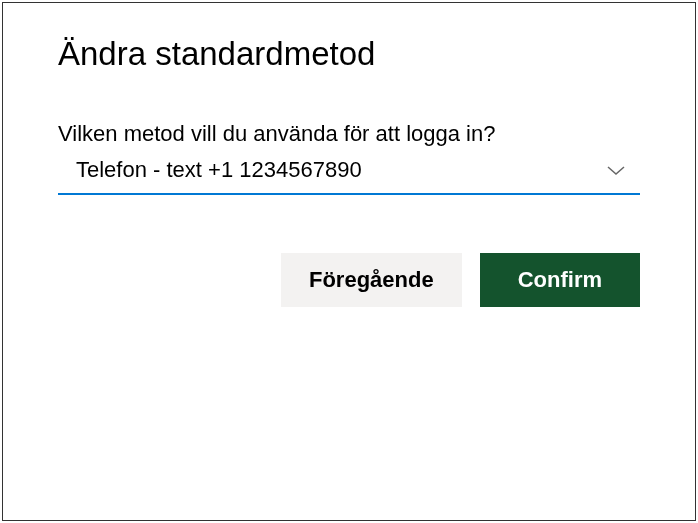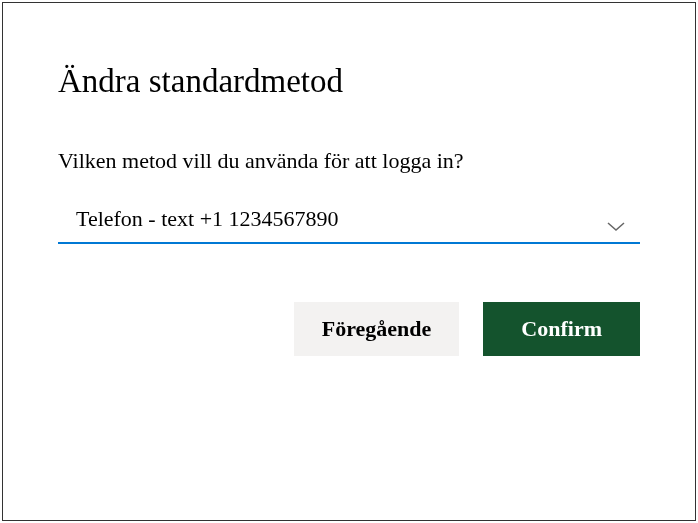--- a/index.html
+++ b/index.html
@@ -12,42 +12,40 @@
       background: #ffffff;
       width: 698px;
       height: 523px;
       position: relative;
     }
     .dialog {
       border: 1px solid #333;
       width: 694px;
       height: 519px;
       margin: 2px;
-      padding: 60px 55px 50px 55px;
+      padding: 32px 55px 50px 55px;
       position: relative;
-      font-family: Liberation Serif, serif;
     }
     .dialog-title {
       font-size: 33px;
       font-weight: 400;
       color: #000;
       margin-bottom: 48px;
     }
     .prompt-label {
       font-size: 22px;
       font-weight: 400;
       color: #000;
-      margin-bottom: 22px;
     }
     .dropdown {
       position: relative;
       border-bottom: 2px solid #0078d4;
       padding: 10px 14px 10px 18px;
       display: flex;
-      align-items: flex-end;
+      align-items: center;
       justify-content: space-between;
       cursor: pointer;
       margin-bottom: 58px;
     }
     .dropdown-value {
       font-size: 22px;
       color: #000;
     }
     .dropdown-chevron {
       width: 20px;
@@ -56,21 +54,21 @@
       align-items: center;
       justify-content: center;
     }
     .dropdown-chevron svg {
       width: 20px;
       height: 12px;
     }
     .button-row {
       display: flex;
       justify-content: flex-end;
-      gap: 24px;
+      gap: 18px;
     }
     .btn {
       font-size: 22px;
       font-weight: 600;
       padding: 14px 28px;
       border: none;
       cursor: pointer;
       font-family: inherit;
     }
     .btn-secondary {

